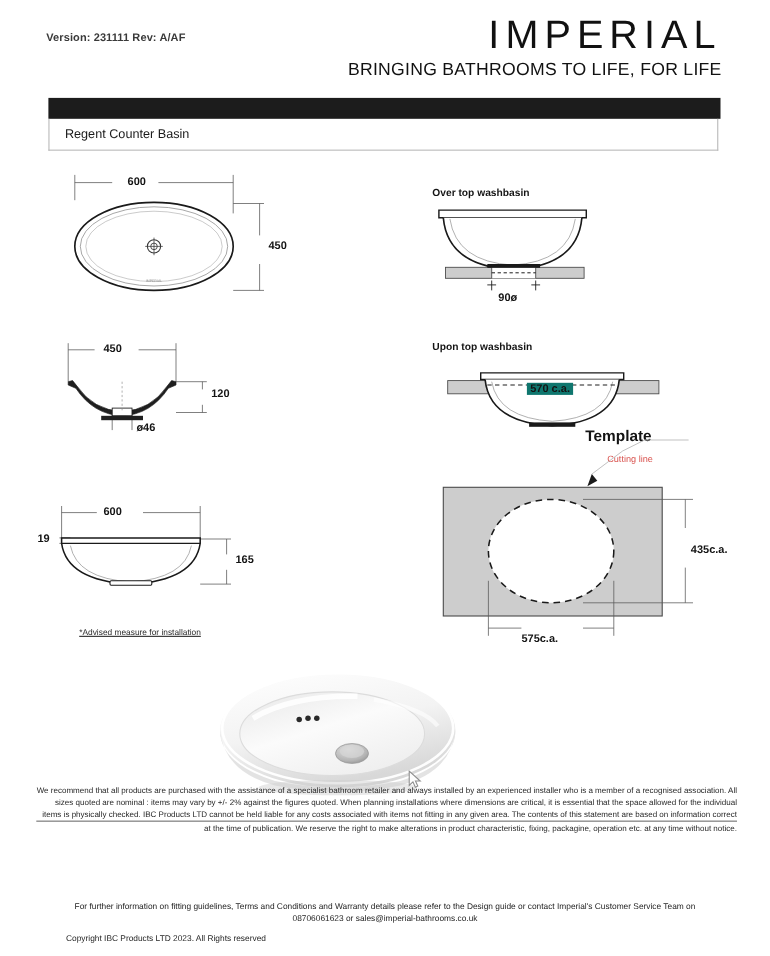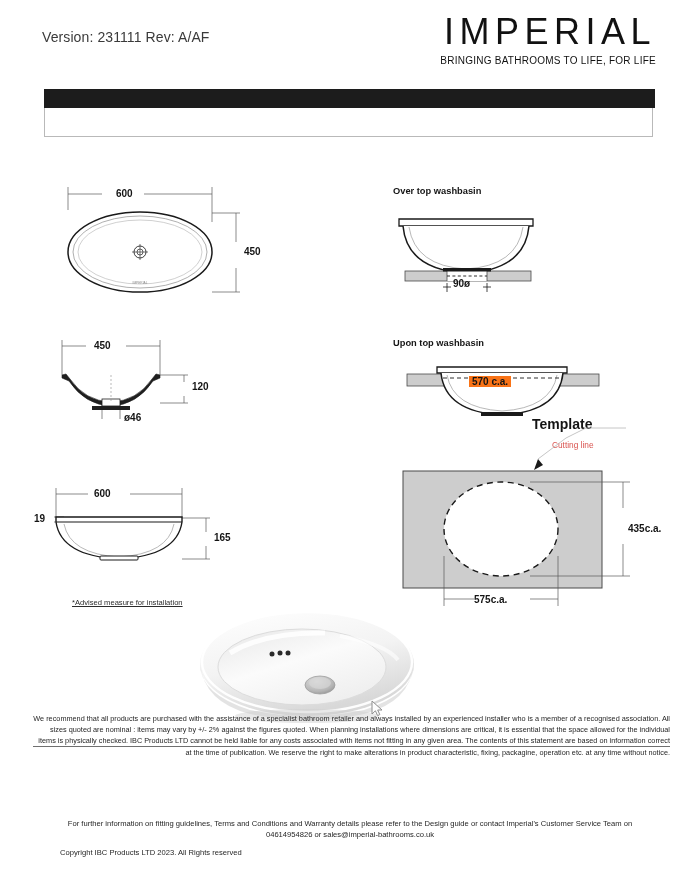--- a/index.html
+++ b/index.html
@@ -7,30 +7,30 @@
   body{
     width:700px;height:869px;position:relative;overflow:hidden;
     font-family:"Liberation Sans","DejaVu Sans",sans-serif;
     color:#1a1a1a;
   }
   .sheet{position:absolute;inset:0;}
 
   
   .version{
     position:absolute;left:42px;top:29px;
-    font-size:14px;color:#3a3a3a;letter-spacing:.1px;
+    font-size:10px;color:#3a3a3a;letter-spacing:.1px;font-weight:bold;
   }
   .brand{position:absolute;right:44px;top:14px;text-align:right;}
   .brand-name{
     font-family:"Liberation Sans","DejaVu Sans",sans-serif;
     font-size:36px;letter-spacing:5.5px;font-weight:300;
     color:#111;line-height:1;
   }
   .brand-tag{
-    font-size:10px;letter-spacing:.25px;color:#111;
+    font-size:16px;letter-spacing:.25px;color:#111;
     margin-top:5px;white-space:nowrap;
   }
 
   .blackbar{
     position:absolute;left:44px;top:89px;width:611px;height:19px;
     background:#1c1c1c;
   }
   .titlerow{
     position:absolute;left:44px;top:108px;width:609px;height:29px;
     border:1px solid #b9b9b9;border-top:none;box-sizing:border-box;
@@ -40,21 +40,21 @@
     width:191px;height:100%;border-right:1px solid #b9b9b9;
     display:flex;align-items:center;justify-content:center;
     font-size:11.5px;box-sizing:border-box;
   }
   .titlerow .cell2{
     flex:1;height:100%;display:flex;align-items:center;
     padding-left:14px;font-size:11.5px;box-sizing:border-box;
   }
 
   
-  .dwg{position:absolute;margin-top:28px;}
+  .dwg{position:absolute;}
   .dimtxt{
     position:absolute;font-size:10px;font-weight:bold;color:#141414;
     white-space:nowrap;
   }
   .secthead{
     position:absolute;font-size:9.3px;font-weight:bold;color:#141414;
     white-space:nowrap;
   }
   .note{
     position:absolute;font-size:7.6px;color:#2b2b2b;white-space:nowrap;
@@ -96,20 +96,21 @@
 
   <div class="version">Version: 231111 Rev: A/AF</div>
 
   <div class="brand">
     <div class="brand-name">IMPERIAL</div>
     <div class="brand-tag">BRINGING BATHROOMS TO LIFE, FOR LIFE</div>
   </div>
 
   <div class="blackbar"></div>
   <div class="titlerow">
+    <div class="cell2">Regent Counter Basin</div>
   </div>
 
   <div class="dwg" style="left:40px;top:152px;width:250px;height:135px;">
     <svg width="250" height="135" viewBox="0 0 250 135">
       <g stroke="#5a5a5a" stroke-width="0.7" fill="none">
 
         <line x1="28" y1="14" x2="62" y2="14"></line>
         <line x1="104" y1="14" x2="172" y2="14"></line>
         <line x1="28" y1="7" x2="28" y2="30"></line>
         <line x1="172" y1="7" x2="172" y2="42"></line>
@@ -185,21 +186,21 @@
       <path d="M44 44 Q50 74 99 77 Q148 74 154 44" fill="none" stroke="#9a9a9a" stroke-width="0.7"></path>
       <rect x="80" y="76" width="38" height="4" rx="1" fill="#fff" stroke="#1a1a1a" stroke-width="1"></rect>
     </svg>
     <div class="dimtxt" style="left:74px;top:8px;">600</div>
     <div class="dimtxt" style="left:194px;top:52px;">165</div>
     <div class="dimtxt" style="left:14px;top:33px;">19</div>
     <div class="note" style="left:52px;top:118px;text-decoration:underline;">*Advised measure for installation</div>
   </div>
 
   <div class="dwg" style="left:385px;top:158px;width:290px;height:125px;">
-    <div class="secthead" style="left:8px;top:0px;">Over top washbasin</div>
+    <div class="secthead" style="left:8px;top:12px;">Over top washbasin</div>
     <svg width="290" height="125" viewBox="0 0 290 125" style="position:absolute;left:0;top:0;">
 
       <path d="M14 33 L148 33 L148 40 L14 40 Z" fill="#fff" stroke="#1a1a1a" stroke-width="1.3"></path>
 
       <path d="M18 40 Q22 84 81 87 Q140 84 144 40" fill="#fff" stroke="#1a1a1a" stroke-width="1.5"></path>
       <path d="M24 41 Q30 80 81 83 Q132 80 138 41" fill="none" stroke="#9a9a9a" stroke-width="0.7"></path>
 
       <rect x="20" y="85" width="126" height="10" fill="#cdcdcd" stroke="#4a4a4a" stroke-width="0.8"></rect>
 
       <rect x="62" y="85" width="40" height="10" fill="#fff" stroke="none"></rect>
@@ -208,39 +209,39 @@
       <line x1="62" y1="90" x2="102" y2="90" stroke="#1a1a1a" stroke-width="0.9" stroke-dasharray="3,2.4"></line>
       <rect x="58" y="82" width="48" height="3.5" fill="#1a1a1a"></rect>
 
       <g stroke="#1a1a1a" stroke-width="0.8">
         <line x1="62" y1="97" x2="62" y2="106"></line>
         <line x1="58" y1="101" x2="66" y2="101"></line>
         <line x1="102" y1="97" x2="102" y2="106"></line>
         <line x1="98" y1="101" x2="106" y2="101"></line>
       </g>
     </svg>
-    <div class="dimtxt" style="left:68px;top:92px;">90ø</div>
+    <div class="dimtxt" style="left:68px;top:108px;">90ø</div>
   </div>
 
   <div class="dwg" style="left:385px;top:310px;width:290px;height:90px;">
     <div class="secthead" style="left:8px;top:0px;">Upon top washbasin</div>
     <svg width="290" height="90" viewBox="0 0 290 90" style="position:absolute;left:0;top:0;">
 
       <rect x="22" y="36" width="42" height="12" fill="#cdcdcd" stroke="#4a4a4a" stroke-width="0.8"></rect>
       <rect x="170" y="36" width="44" height="12" fill="#cdcdcd" stroke="#4a4a4a" stroke-width="0.8"></rect>
 
       <path d="M52 29 L182 29 L182 35 L52 35 Z" fill="#fff" stroke="#1a1a1a" stroke-width="1.3"></path>
 
       <path d="M56 35 Q60 74 117 77 Q174 74 178 35" fill="#fff" stroke="#1a1a1a" stroke-width="1.5"></path>
       <path d="M62 37 Q68 70 117 73 Q166 70 172 37" fill="none" stroke="#9a9a9a" stroke-width="0.7"></path>
 
       <line x1="58" y1="40" x2="176" y2="40" stroke="#1a1a1a" stroke-width="0.9" stroke-dasharray="4,3"></line>
       <rect x="96" y="74" width="42" height="4" fill="#1a1a1a"></rect>
     </svg>
-    <div class="dimtxt" style="left:84px;top:38px;background:#f97316;padding:0 3px;">570 c.a.</div>
+    <div class="dimtxt" style="left:94px;top:38px;background:#0f766e;padding:0 3px;">570 c.a.</div>
   </div>
 
   <div class="dwg" style="left:390px;top:388px;width:285px;height:195px;">
     <div class="tmplbl" style="left:142px;top:0px;">Template</div>
     <div class="cutlbl" style="left:162px;top:24px;">Cutting line</div>
     <svg width="285" height="195" viewBox="0 0 285 195" style="position:absolute;left:0;top:0;">
 
       <polyline points="196,12 176,22 148,43" fill="none" stroke="#b8b8b8" stroke-width="0.8"></polyline>
       <polyline points="196,12 236,12" fill="none" stroke="#b8b8b8" stroke-width="0.8"></polyline>
       <path d="M148 43 L144 54 L153 49 Z" fill="#1a1a1a"></path>
@@ -254,21 +255,21 @@
         <line x1="140" y1="160" x2="240" y2="160"></line>
         <line x1="233" y1="66" x2="233" y2="92"></line>
         <line x1="233" y1="128" x2="233" y2="160"></line>
         <line x1="54" y1="140" x2="54" y2="190"></line>
         <line x1="168" y1="140" x2="168" y2="190"></line>
         <line x1="54" y1="183" x2="84" y2="183"></line>
         <line x1="140" y1="183" x2="168" y2="183"></line>
       </g>
     </svg>
     <div class="dimtxt" style="left:238px;top:107px;">435c.a.</div>
-    <div class="dimtxt" style="left:84px;top:178px;text-align:right;">575c.a.</div>
+    <div class="dimtxt" style="left:84px;top:188px;text-align:right;">575c.a.</div>
   </div>
 
   <div class="photo">
     <svg width="235" height="130" viewBox="0 0 235 130">
       <defs>
         <linearGradient id="bodyg" x1="0" y1="0" x2="0.4" y2="1">
           <stop offset="0%" stop-color="#ffffff"></stop>
           <stop offset="55%" stop-color="#f3f3f3"></stop>
           <stop offset="100%" stop-color="#d8d8d8"></stop>
         </linearGradient>
@@ -307,16 +308,16 @@
   </div>
 
   <div class="cursor">
     <svg width="14" height="18" viewBox="0 0 14 18">
       <path d="M1 1 L1 14 L4.4 10.8 L6.6 15.6 L8.8 14.6 L6.7 10 L11 10 Z" fill="#fdfdfd" stroke="#8e8e8e" stroke-width="1"></path>
     </svg>
   </div>
 
   <div class="rule"></div>
   <div class="legal">We recommend that all products are purchased with the assistance of a specialist bathroom retailer and always installed by an experienced installer who is a member of a recognised association. All sizes quoted are nominal : items may vary by +/- 2% against the figures quoted. When planning installations where dimensions are critical, it is essential that the space allowed for the individual items is physically checked. IBC Products LTD cannot be held liable for any costs associated with items not fitting in any given area. The contents of this statement are based on information correct at the time of publication. We reserve the right to make alterations in product characteristic, fixing, packagine, operation etc. at any time without notice.</div>
-  <div class="contact">For further information on fitting guidelines, Terms and Conditions and Warranty details please refer to the Design guide or contact Imperial's Customer Service Team on 04614954826 or sales@imperial-bathrooms.co.uk</div>
+  <div class="contact">For further information on fitting guidelines, Terms and Conditions and Warranty details please refer to the Design guide or contact Imperial's Customer Service Team on 08706061623 or sales@imperial-bathrooms.co.uk</div>
   <div class="copyright">Copyright IBC Products LTD 2023. All Rights reserved</div>
 
 </div>
 
 </body></html>

